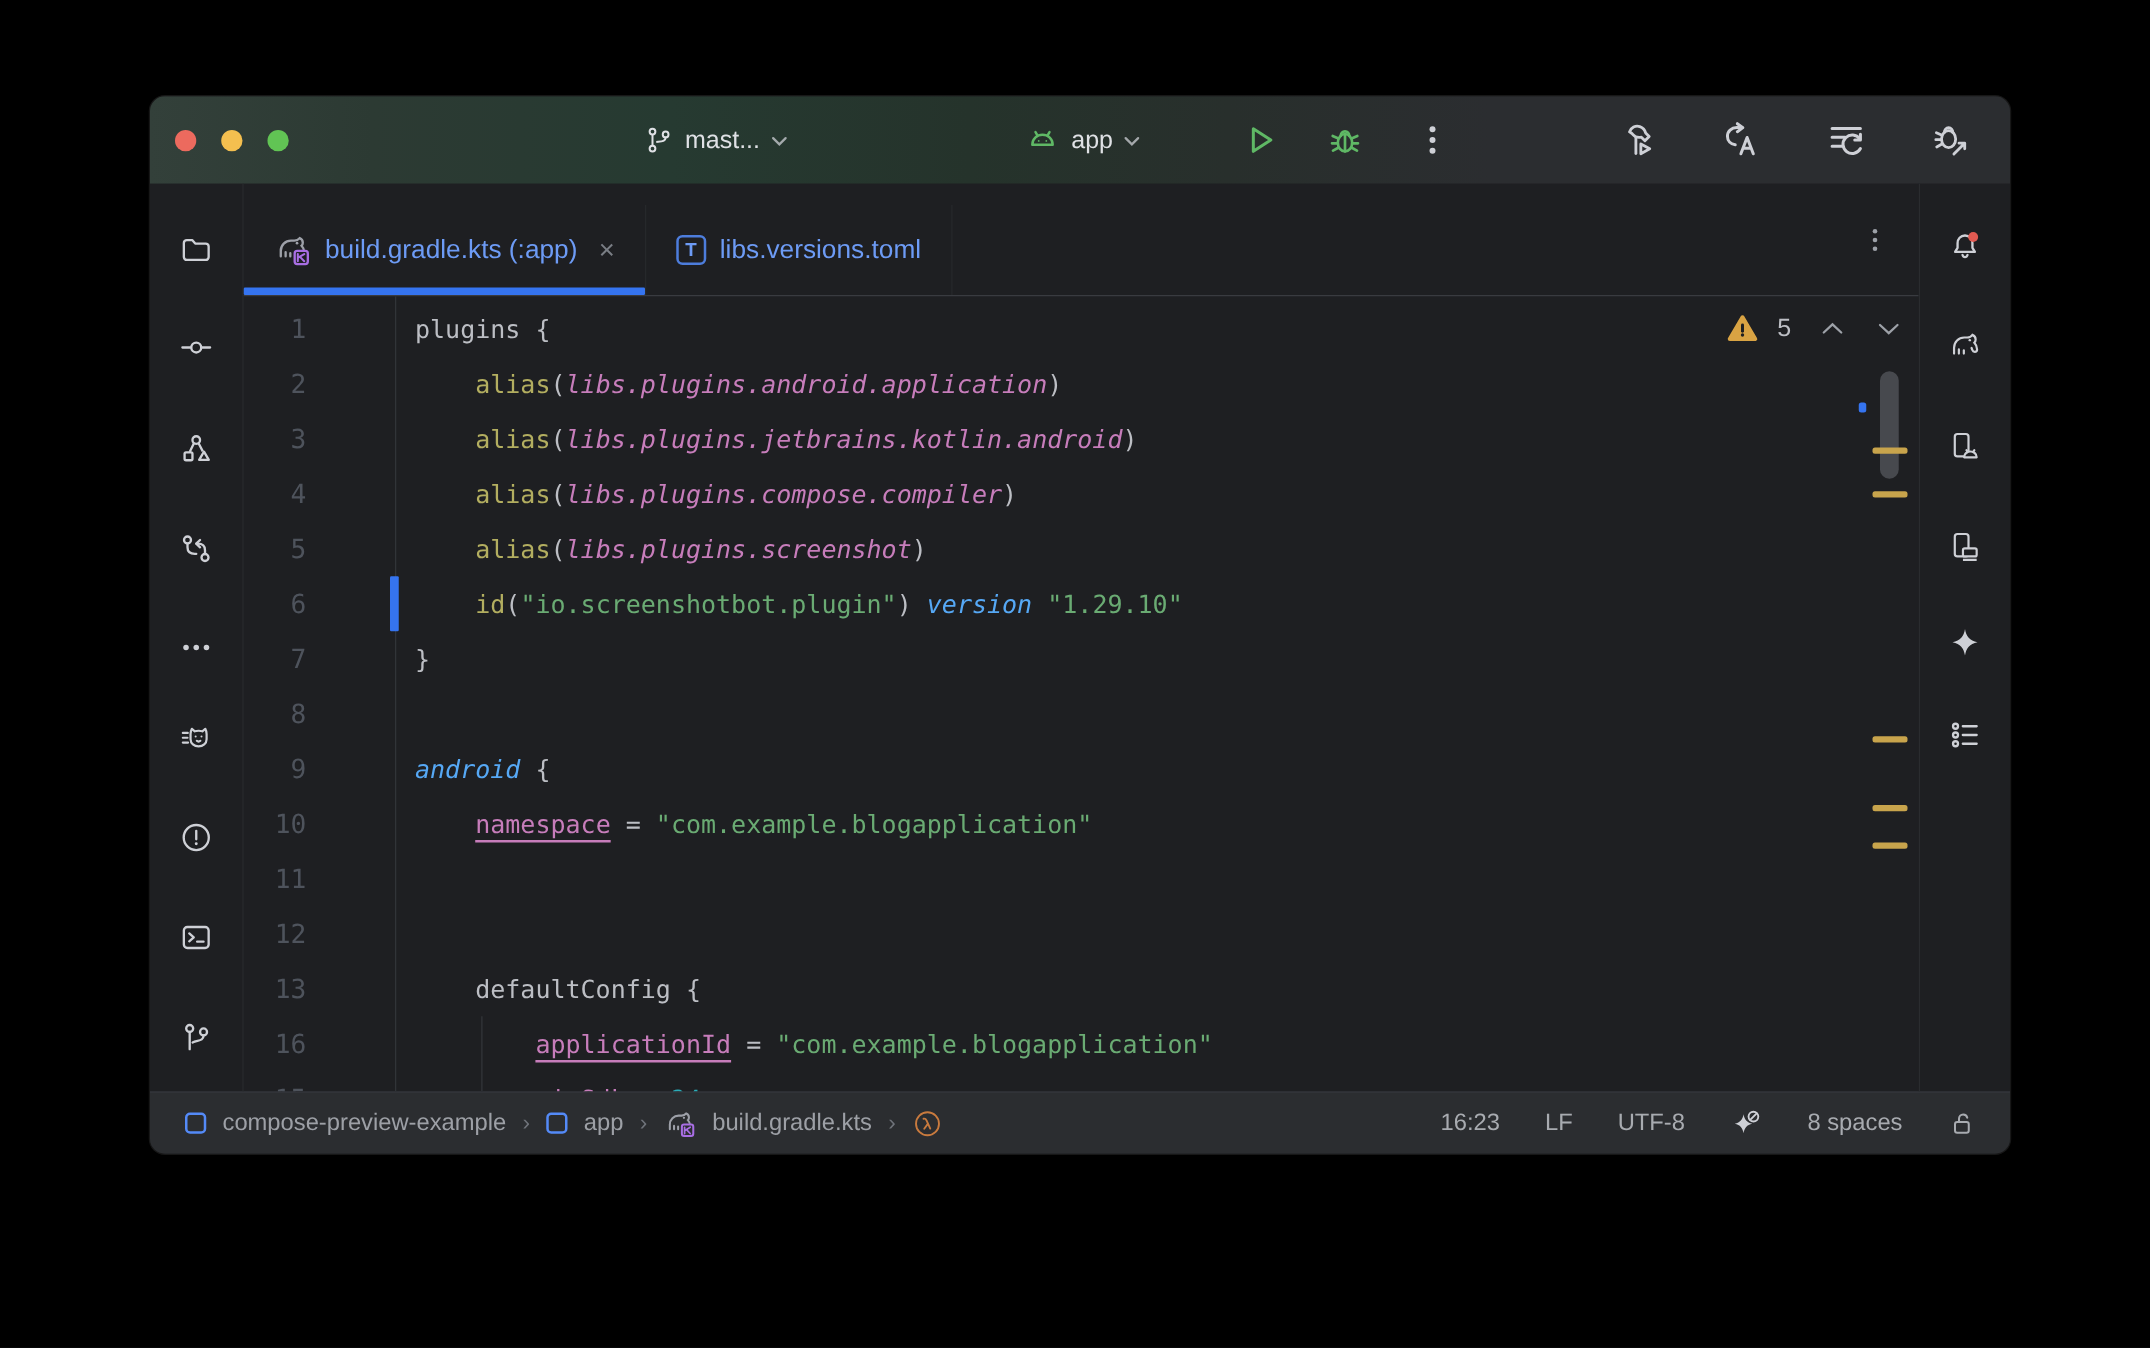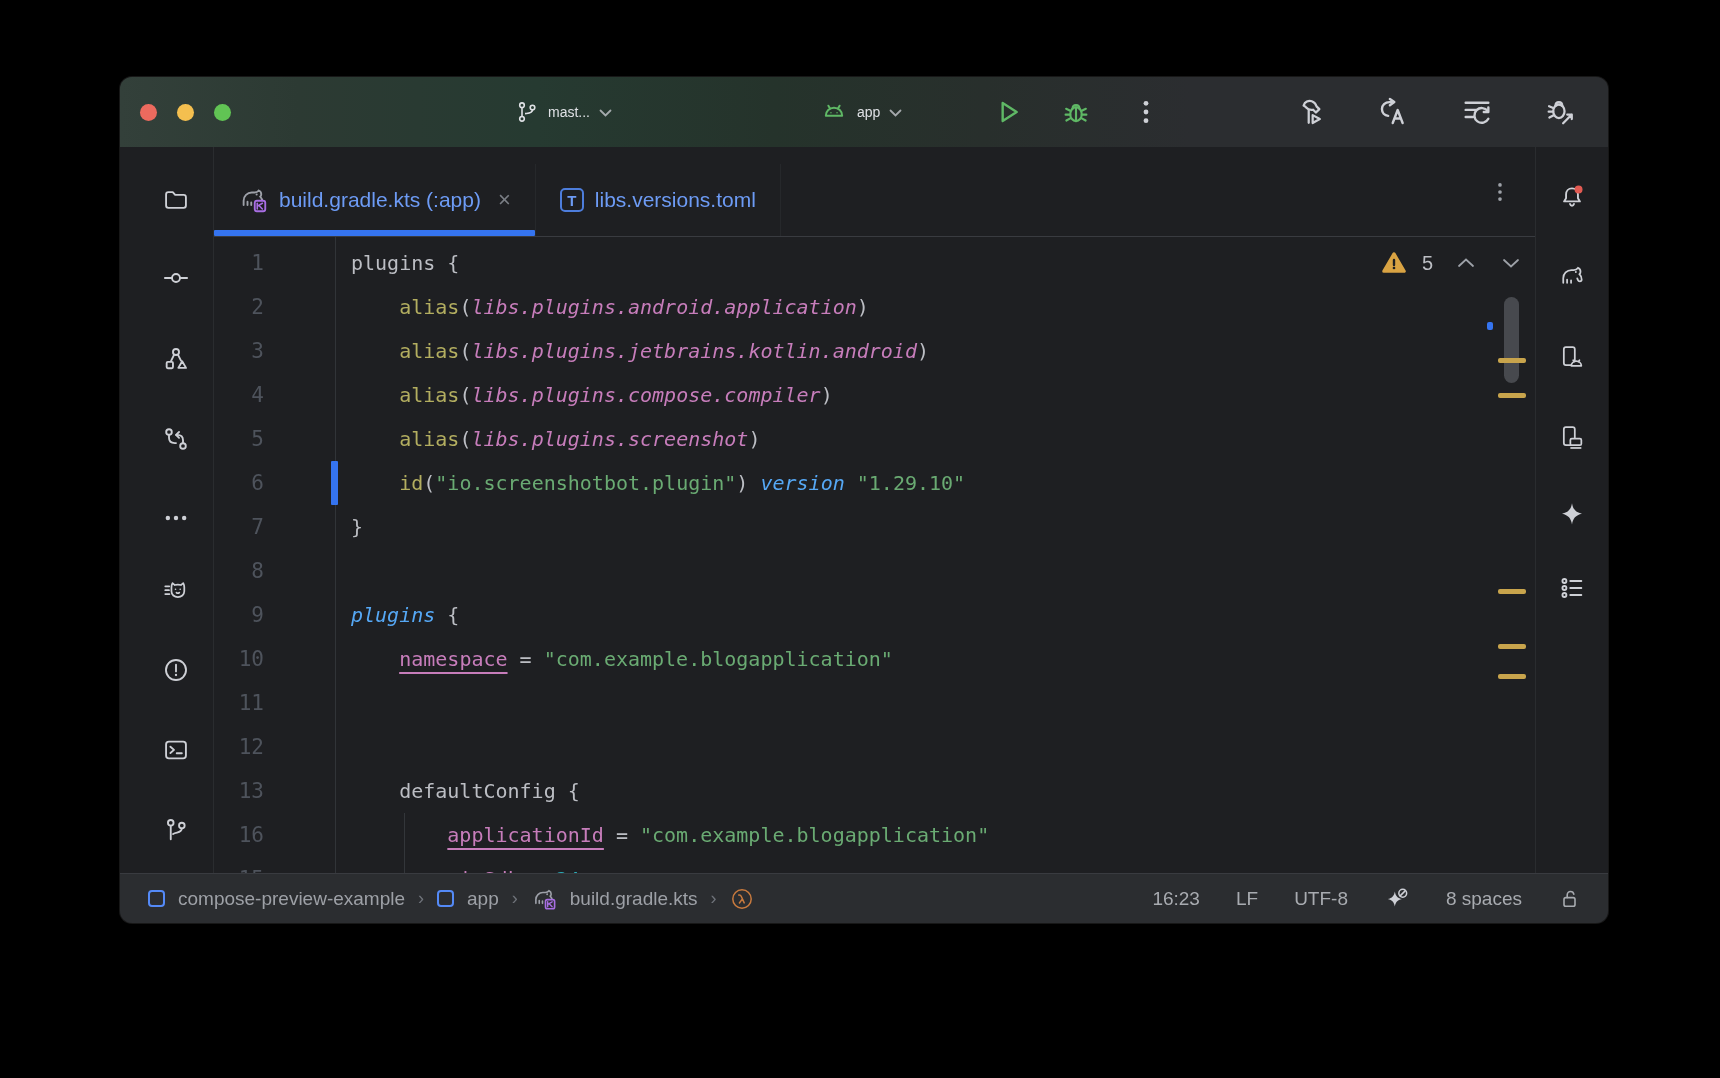--- a/index.html
+++ b/index.html
@@ -16,31 +16,31 @@
   
   .titlebar{position:relative;height:70px;
     background:linear-gradient(90deg,#33403a 0%,#2c3a33 12%,#263a31 28%,#25332b 44%,#282f2c 58%,#2b2d30 72%,#2b2d30 100%);}
   .traffic{position:absolute;left:20px;top:0;height:70px;display:flex;align-items:center;gap:20px;}
   .dot{width:17px;height:17px;border-radius:50%;}
   .tb-group{position:absolute;top:0;height:70px;display:flex;align-items:center;}
   .proj{left:150px;gap:10px;}
   .badge-ce{width:34px;height:34px;border-radius:8px;background:linear-gradient(135deg,#43B0A0,#3A7BD5);
     color:#fff;font-weight:700;font-size:18px;display:flex;align-items:center;justify-content:center;}
   .tb-name{color:#DFE1E5;font-size:20px;font-weight:700;}
-  .tb-name2{color:#DFE1E5;font-size:14px;font-weight:500;}
+  .tb-name2{color:#DFE1E5;font-size:20px;font-weight:500;}
   .branch{left:395px;gap:9px;}
   .runcfg{left:700px;gap:9px;}
   .chev{opacity:.75;margin-top:2px;}
   .tb-btn{background:none;border:none;cursor:pointer;display:flex;align-items:center;justify-content:center;}
   .play{position:absolute;left:872px;top:19px;}
   .bugbtn{position:absolute;left:940px;top:19px;}
   .kebab{position:absolute;left:1010px;top:19px;}
   .tb-right{position:absolute;right:30px;top:0;height:70px;display:flex;align-items:center;gap:50px;}
   
-  .bodyrow{display:flex;height:726px;padding-left:19px;}
+  .bodyrow{display:flex;height:726px;}
   .stripe{width:75px;position:relative;background:#1E1F22;}
   .stripe.left{border-right:1px solid #2A2C2F;}
   .stripe.right{width:73px;border-left:1px solid #2A2C2F;}
   .stripe .sbtn{position:absolute;left:50%;transform:translateX(-50%);width:44px;height:44px;border:none;background:none;
     display:flex;align-items:center;justify-content:center;cursor:pointer;border-radius:8px;}
   .center{flex:1;display:flex;flex-direction:column;position:relative;background:#1E1F22;}
   
   .tabbar{height:90px;position:relative;border-bottom:1px solid #393B40;display:flex;align-items:flex-end;}
   .tab{height:72px;display:flex;align-items:center;gap:11px;padding:0 24px;position:relative;cursor:pointer;border-right:1px solid #26282B;}
   .tab .tlabel{font-size:21px;color:var(--tabblue);}
@@ -276,21 +276,21 @@
         <div class="indent-guide"></div>
         <div id="code-lines">
             <div class="line"><span class="ln">1</span><span class="code"><span><span class="c-plain">plugins {</span></span></span></div>
             <div class="line"><span class="ln">2</span><span class="code"><span><span class="c-plain">    </span></span><span><span class="c-fn">alias</span></span><span><span class="c-plain">(</span></span><span><span class="c-ref">libs.plugins.android.application</span></span><span><span class="c-plain">)</span></span></span></div>
             <div class="line"><span class="ln">3</span><span class="code"><span><span class="c-plain">    </span></span><span><span class="c-fn">alias</span></span><span><span class="c-plain">(</span></span><span><span class="c-ref">libs.plugins.jetbrains.kotlin.android</span></span><span><span class="c-plain">)</span></span></span></div>
             <div class="line"><span class="ln">4</span><span class="code"><span><span class="c-plain">    </span></span><span><span class="c-fn">alias</span></span><span><span class="c-plain">(</span></span><span><span class="c-ref">libs.plugins.compose.compiler</span></span><span><span class="c-plain">)</span></span></span></div>
             <div class="line"><span class="ln">5</span><span class="code"><span><span class="c-plain">    </span></span><span><span class="c-fn">alias</span></span><span><span class="c-plain">(</span></span><span><span class="c-ref">libs.plugins.screenshot</span></span><span><span class="c-plain">)</span></span></span></div>
             <div class="line"><span class="ln">6</span><span class="code"><span><span class="c-plain">    </span></span><span><span class="c-fn">id</span></span><span><span class="c-plain">(</span></span><span><span class="c-str">"io.screenshotbot.plugin"</span></span><span><span class="c-plain">) </span></span><span><span class="c-kw">version</span></span><span><span class="c-plain"> </span></span><span><span class="c-str">"1.29.10"</span></span></span></div>
             <div class="line"><span class="ln">7</span><span class="code"><span><span class="c-plain">}</span></span></span></div>
             <div class="line"><span class="ln">8</span><span class="code"></span></div>
-            <div class="line"><span class="ln">9</span><span class="code"><span><span class="c-kw">plugins</span></span><span><span class="c-plain"> {</span></span></span></div>
+            <div class="line"><span class="ln">9</span><span class="code"><span><span class="c-kw">android</span></span><span><span class="c-plain"> {</span></span></span></div>
             <div class="line"><span class="ln">10</span><span class="code"><span><span class="c-plain">    </span></span><span><span class="c-prop">namespace</span></span><span><span class="c-plain"> = </span></span><span><span class="c-str">"com.example.blogapplication"</span></span></span></div>
             <div class="line"><span class="ln">11</span></div>
             <div class="line"><span class="ln">12</span><span class="code"></span></div>
             <div class="line"><span class="ln">13</span><span class="code"><span><span class="c-plain">    defaultConfig {</span></span></span></div>
             <div class="line"><span class="ln">16</span><span class="code"><span><span class="c-plain">        </span></span><span><span class="c-prop">applicationId</span></span><span><span class="c-plain"> = </span></span><span><span class="c-str">"com.example.blogapplication"</span></span></span></div>
             <div class="line"><span class="ln">15</span><span class="code"><span><span class="c-plain">        </span></span><span><span class="c-prop">minSdk</span></span><span><span class="c-plain"> = </span></span><span><span class="c-num">24</span></span></span></div>
           </div>
 
         <div class="inspect">
           <svg width="26" height="26" viewBox="0 0 24 24">

